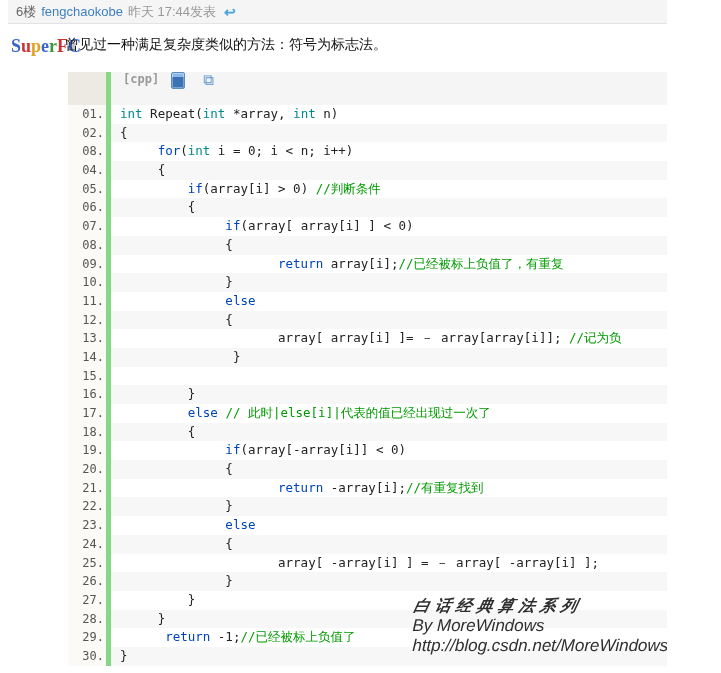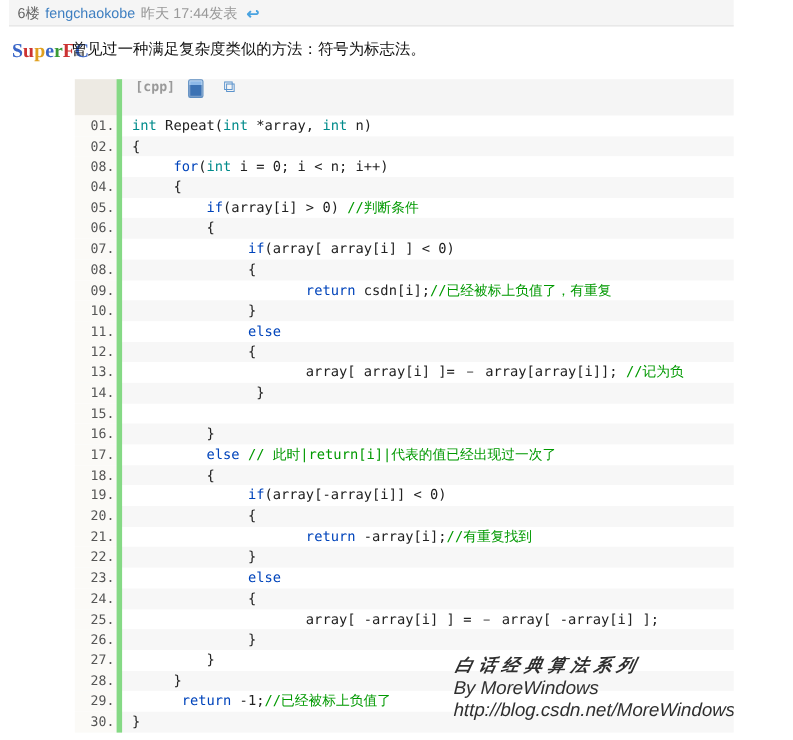--- a/index.html
+++ b/index.html
@@ -106,21 +106,21 @@
         <div class="crow">
           <span class="lnum">07.</span>
           <span class="ccode"><span class="pl">              </span><span class="kw">if</span><span class="pl">(array[ array[i] ] &lt; 0)</span></span>
         </div>
         <div class="crow alt">
           <span class="lnum">08.</span>
           <span class="ccode"><span class="pl">              {</span></span>
         </div>
         <div class="crow">
           <span class="lnum">09.</span>
-          <span class="ccode"><span class="pl">                     </span><span class="kw">return</span><span class="pl"> csdn[i];</span><span class="cm">//已经被标上负值了，有重复</span></span>
+          <span class="ccode"><span class="pl">                     </span><span class="kw">return</span><span class="pl"> array[i];</span><span class="cm">//已经被标上负值了，有重复</span></span>
         </div>
         <div class="crow alt">
           <span class="lnum">10.</span>
           <span class="ccode"><span class="pl">              }</span></span>
         </div>
         <div class="crow">
           <span class="lnum">11.</span>
           <span class="ccode"><span class="pl">              </span><span class="kw">else</span></span>
         </div>
         <div class="crow alt">
@@ -138,21 +138,21 @@
         <div class="crow">
           <span class="lnum">15.</span>
           <span class="ccode"></span>
         </div>
         <div class="crow alt">
           <span class="lnum">16.</span>
           <span class="ccode"><span class="pl">         }</span></span>
         </div>
         <div class="crow">
           <span class="lnum">17.</span>
-          <span class="ccode"><span class="pl">         </span><span class="kw">else</span><span class="pl"> </span><span class="cm">// 此时|return[i]|代表的值已经出现过一次了</span></span>
+          <span class="ccode"><span class="pl">         </span><span class="kw">else</span><span class="pl"> </span><span class="cm">// 此时|else[i]|代表的值已经出现过一次了</span></span>
         </div>
         <div class="crow alt">
           <span class="lnum">18.</span>
           <span class="ccode"><span class="pl">         {</span></span>
         </div>
         <div class="crow">
           <span class="lnum">19.</span>
           <span class="ccode"><span class="pl">              </span><span class="kw">if</span><span class="pl">(array[-array[i]] &lt; 0)</span></span>
         </div>
         <div class="crow alt">

